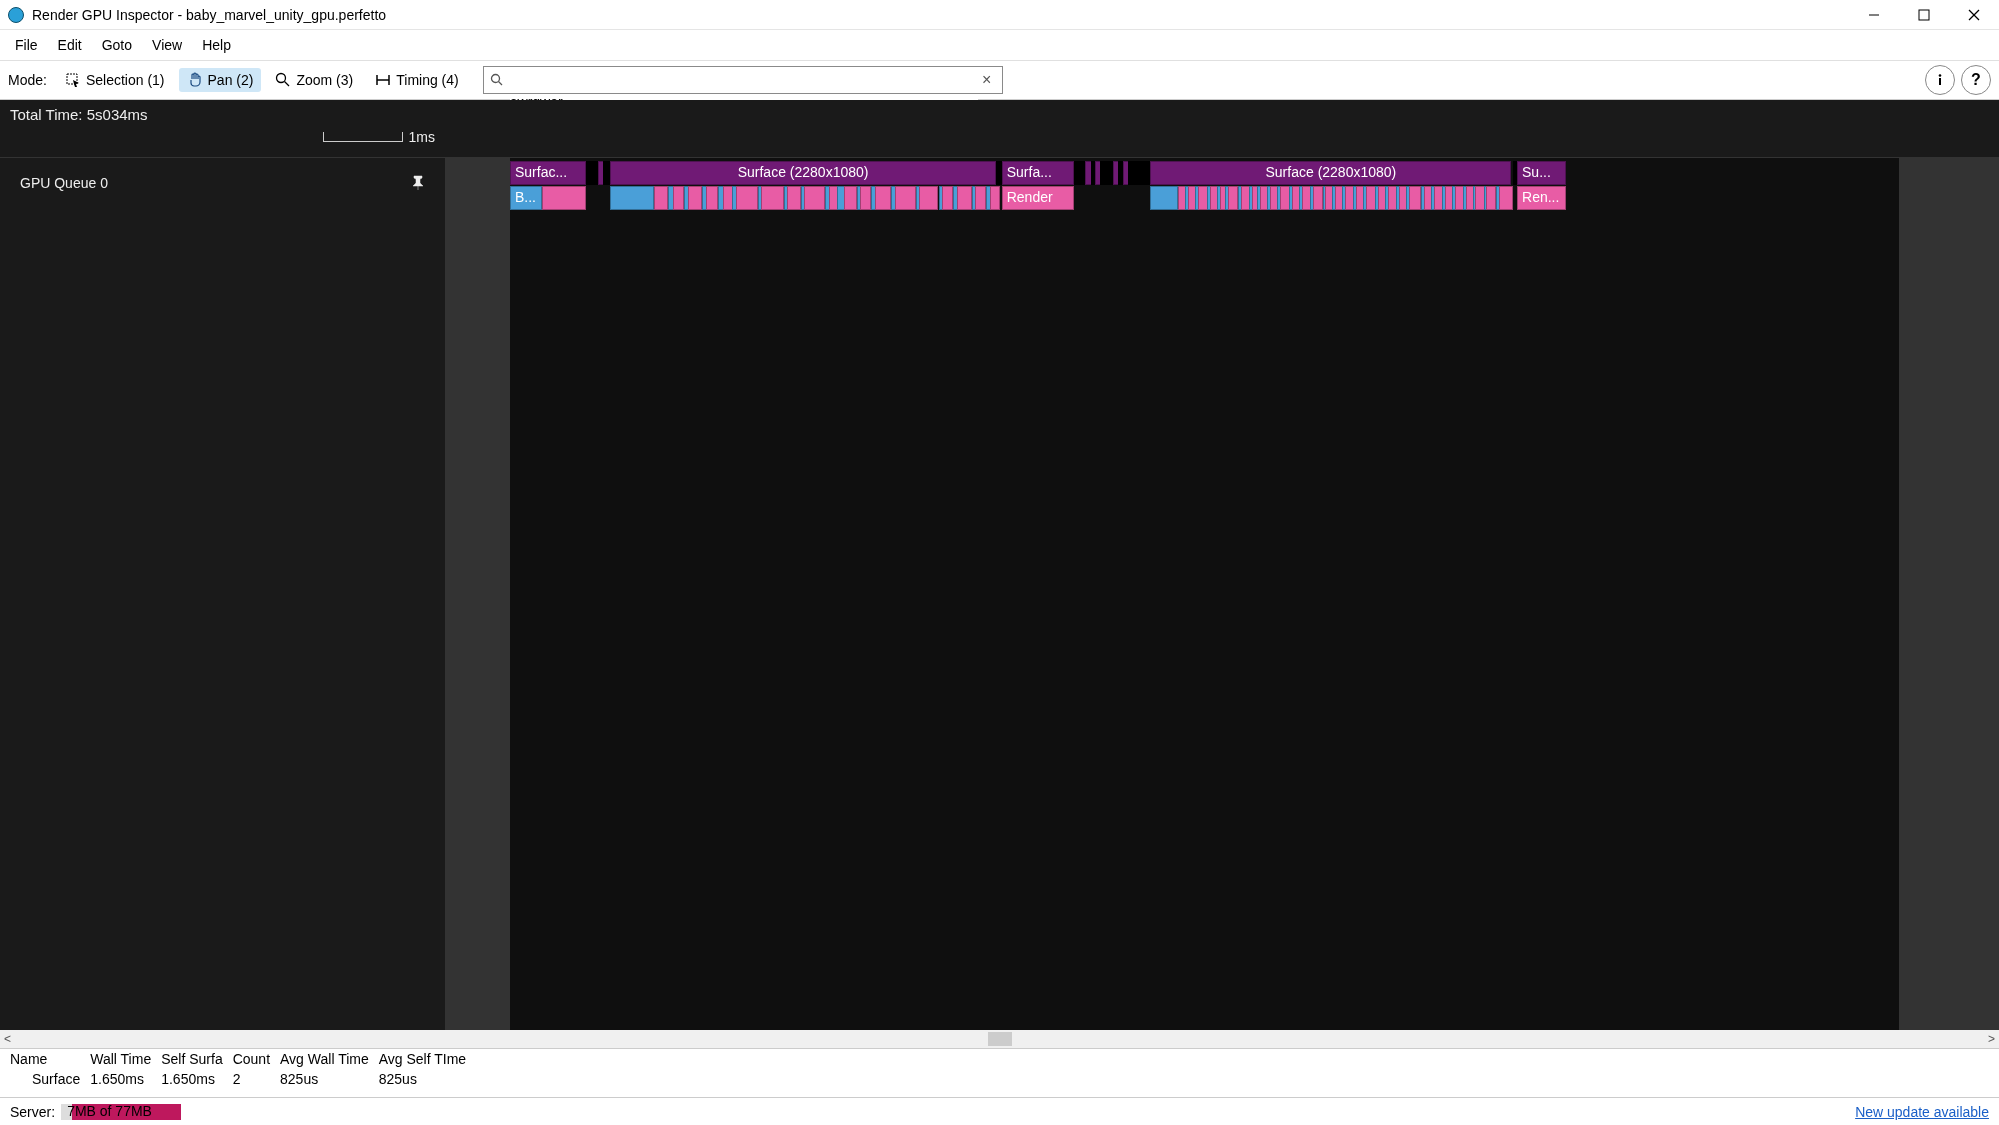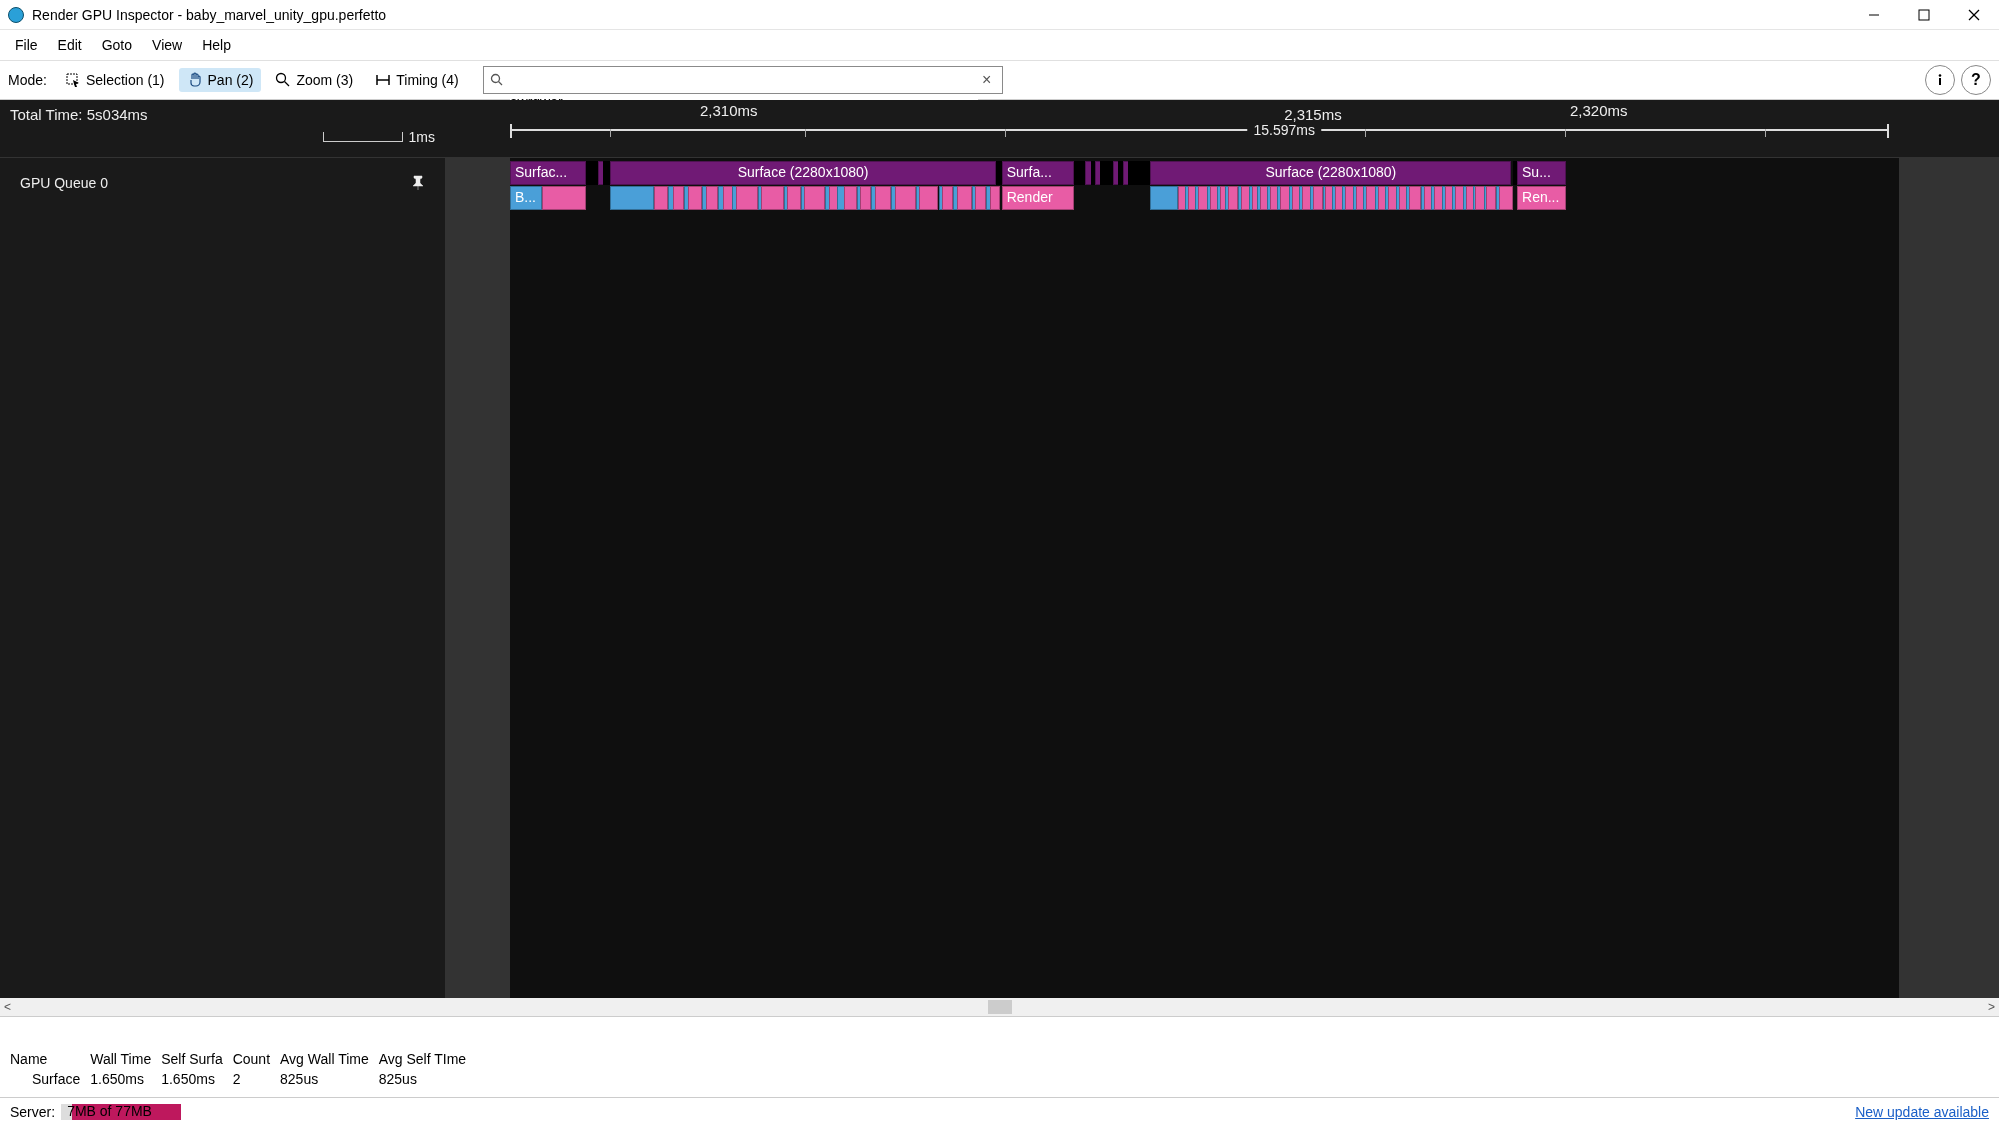--- a/index.html
+++ b/index.html
@@ -54,21 +54,21 @@
   .pink { background:#e85ca5;}
   .black { background:#000;}
   
   .hscroll { height:18px; background:#f0f0f0; display:flex; align-items:center; justify-content:space-between; padding:0 4px; position:relative;}
   .hscroll .thumb { position:absolute; left:50%; transform:translateX(-50%); width:24px; height:14px; background:#ccc;}
   .hs-arrow { color:#555; font-size:12px; z-index:1;}
   
   .selpanel { background:#fff; border-top:1px solid #ccc; }
   .selheader { display:flex; justify-content:space-between; align-items:center; padding:6px 10px; font-weight:600; font-size:16px;}
   .seltable { padding:0 10px 8px 10px;}
-  .seltable table { border-collapse:collapse;margin-top:32px;}
+  .seltable table { border-collapse:collapse;}
   .seltable th { text-align:left; font-weight:400; padding:2px 10px 2px 0;}
   .seltable td { padding:2px 10px 2px 0;}
   .seltable td.name { padding-left:22px;}
   
   .statusbar { height:28px; border-top:1px solid #ccc; display:flex; align-items:center; justify-content:space-between; padding:0 10px; background:#fff;}
   .status-left { display:flex; align-items:center; gap:6px;}
   .progress { width:120px; height:16px; background:#be185d; position:relative; border:0px solid #ccc;}
   .progress .bar { height:100%; background:#ddd;}
   .update-link { color:#1a5fc7; text-decoration:underline; cursor:pointer;}
   svg { display:block;}
@@ -162,34 +162,20 @@
 
 <div class="main">
 
   <div class="timeheader">
     <div class="th-left">
       <div class="total">Total Time: 5s034ms</div>
       <div class="scale">
         <div class="ruler"></div>
         <span>1ms</span>
       </div>
-    </div>
-    <div class="th-right">
-      <div class="tick-label" style="left:255px;">2,310ms</div>
-      <div class="centerlbl">2,315ms</div>
-      <div class="tick-label" style="left:1125px;">2,320ms</div>
-      <div class="ruler2"></div>
-      <div class="centergap">15.597ms</div>
-
-      <div class="subtick" style="left:165px;"></div>
-      <div class="subtick" style="left:360px;"></div>
-      <div class="subtick" style="left:560px;"></div>
-      <div class="subtick" style="left:920px;"></div>
-      <div class="subtick" style="left:1120px;"></div>
-      <div class="subtick" style="left:1320px;"></div>
     </div>
   </div>
 
   <div class="trackarea">
     <div class="tracknames">
       <div class="trackrow-name">
         <span>GPU Queue 0</span>
         <span class="pin-icon">
           <svg width="14" height="16">
               <path d="M3 1 H11 V3 L9 4 V8 L12 11 H2 L5 8 V4 L3 3 Z M7 11 V15" fill="#eee" stroke="#eee" stroke-width="0.5"></path>

